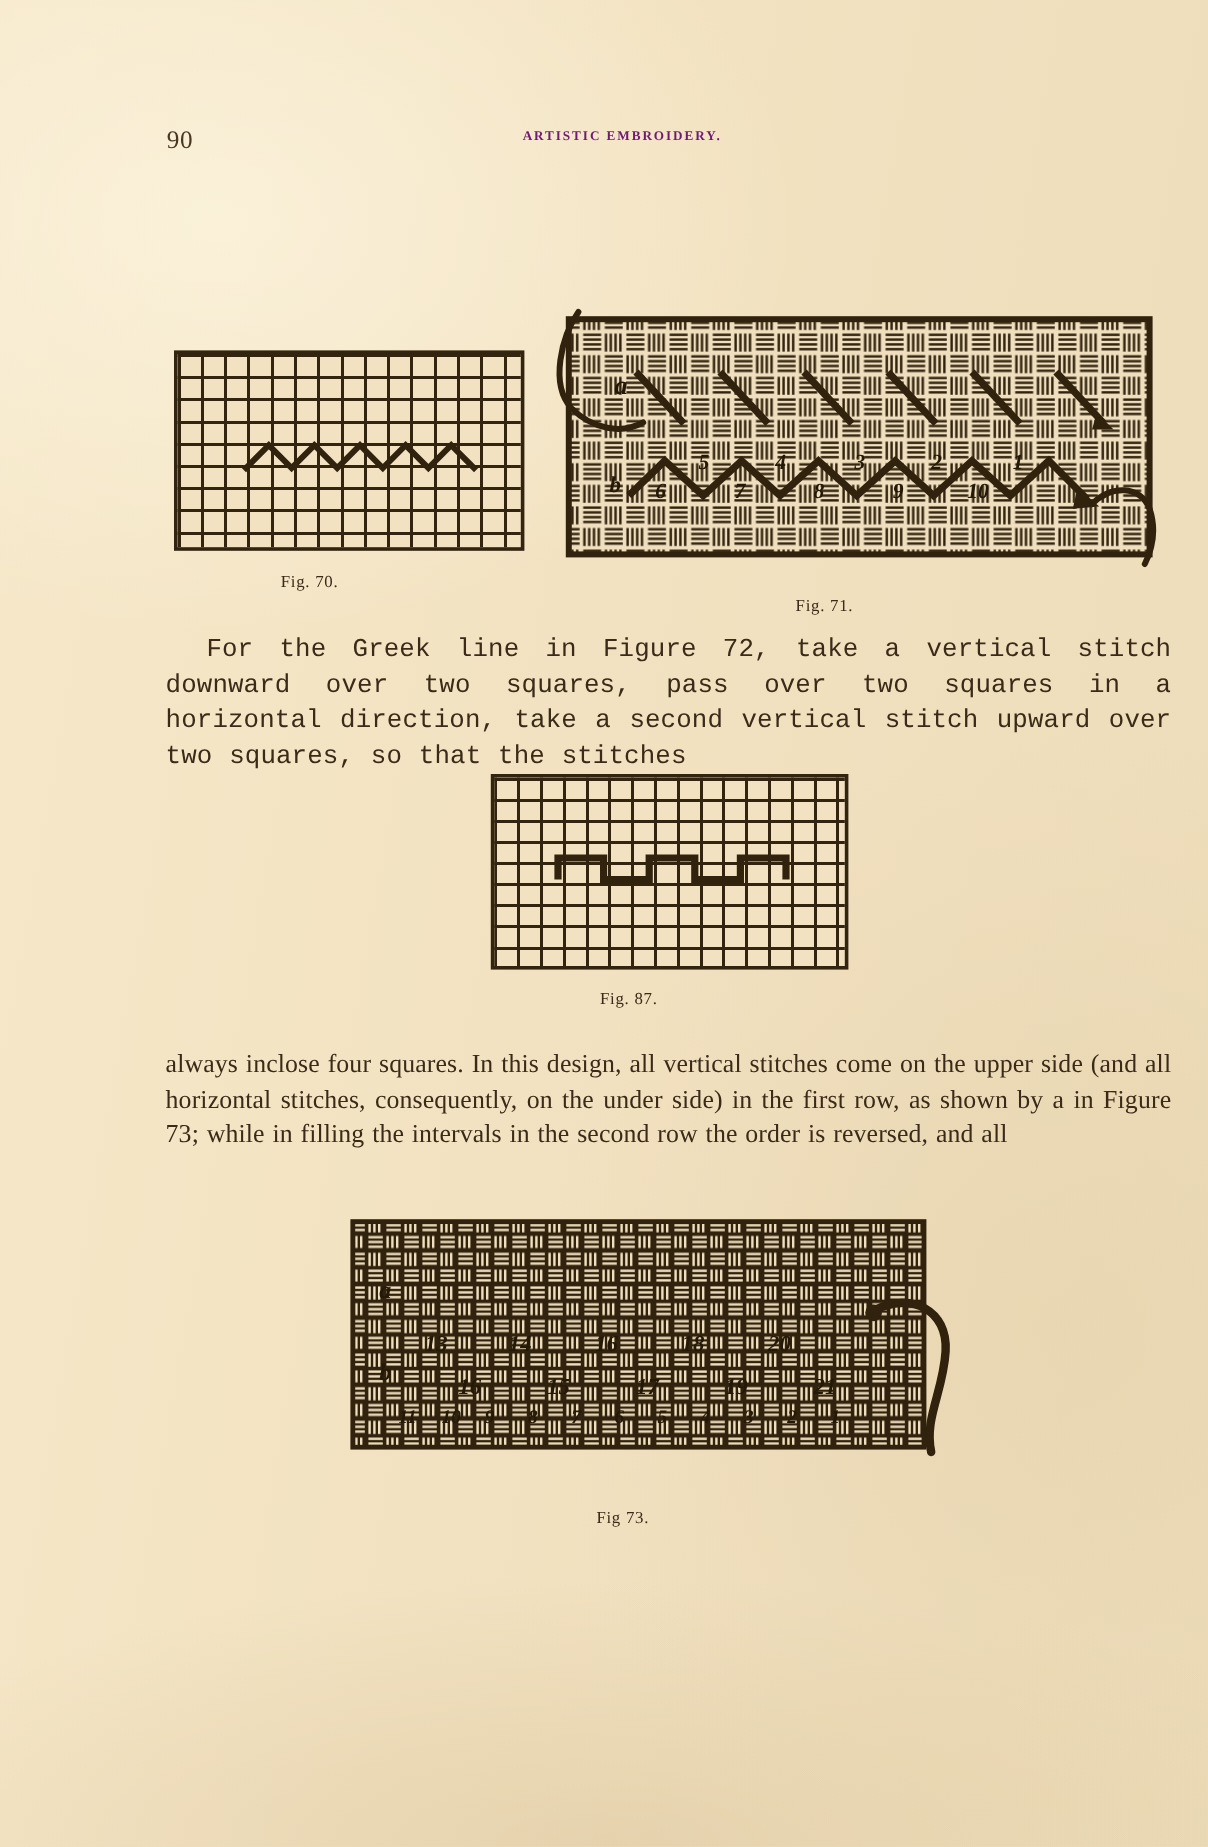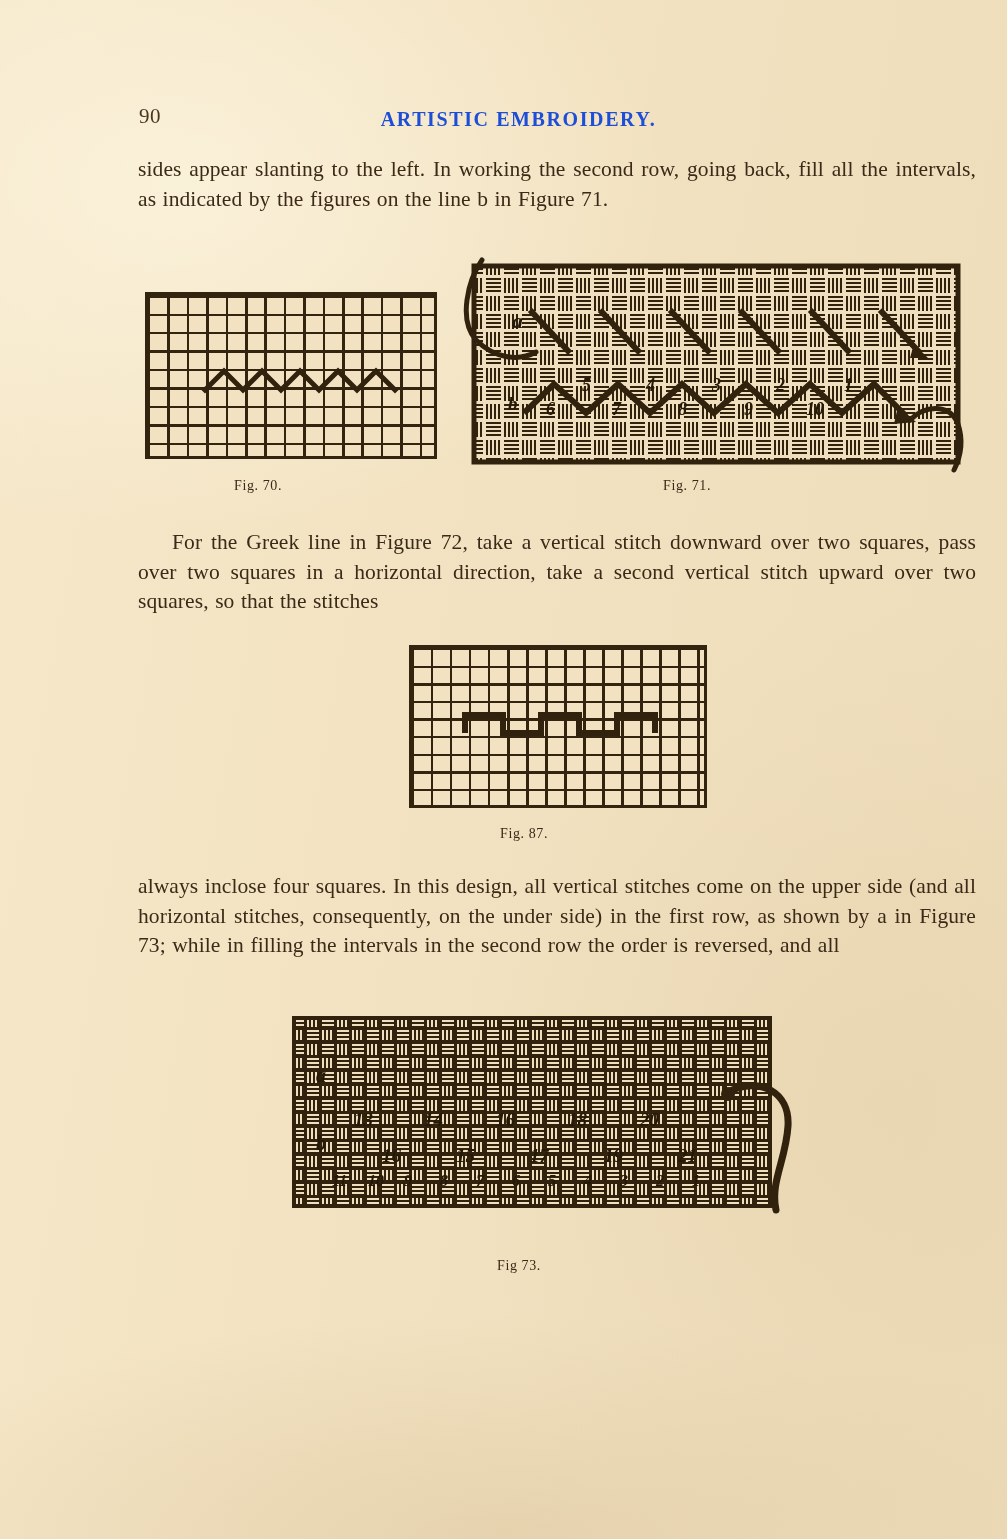--- a/index.html
+++ b/index.html
@@ -25,52 +25,52 @@
   .page{position:absolute;inset:0;}
 
   
   .folio{
     position:absolute;left:139px;top:104px;
     font-size:21px;letter-spacing:.5px;color:#4a3720;
   }
   .running-head{
     position:absolute;left:0;right:0;top:108px;
     text-align:center;
-    font-size:20px;letter-spacing:1.6px;
-    font-weight:700;color:#1d4ed8;
+    font-size:11px;letter-spacing:1.6px;
+    font-weight:700;color:#701a75;
     padding-left:30px;
   }
 
   
   .para{
     position:absolute;
     left:138px;width:838px;
     font-size:21.5px;
     line-height:29.5px;
     text-align:justify;
     color:#3a2a17;
     letter-spacing:.1px;
     word-spacing:1px;
   }
   .para.noindent{text-indent:0;}
   .para.indent{text-indent:34px;}
   .p1{top:155px;}
-  .p2{top:528px;}
+  .p2{top:528px;font-family:Liberation Mono, monospace;}
   .p3{top:872px;}
   .p4{top:1305px;}
 
   
   .caption{
     position:absolute;
     font-size:14px;
     color:#3a2a17;
     letter-spacing:.6px;
   }
   .cap70{left:234px;top:478px;}
-  .cap71{left:663px;top:478px;}
+  .cap71{left:663px;top:498px;}
   .cap72{left:500px;top:826px;}
   .cap73{left:497px;top:1258px;}
 
   
   .fig70{
     position:absolute;left:145px;top:292px;
     width:292px;height:167px;
   }
   .fig70 .grid{
     position:absolute;inset:0;
@@ -120,21 +120,20 @@
 </head>
 <body>
 
 <div class="paper-texture"></div>
 
 <div class="page">
 
   <div class="folio">90</div>
   <div class="running-head">ARTISTIC EMBROIDERY.</div>
 
-  <div class="para noindent p1">sides appear slanting to the left.   In working the second row, going back, fill all the intervals, as indicated by the figures on the line b in Figure 71.</div>
 
   <div class="fig70">
     <div class="grid"></div>
     <svg class="zig" width="292" height="167" viewBox="0 0 292 167">
       <path class="ink-s" stroke-width="5" stroke-linejoin="miter" stroke-linecap="square" d="M60,98 L79,79 L98,98 L117,79 L136,98 L155,79 L174,98 L193,79 L212,98 L231,79 L250,98"></path>
     </svg>
   </div>
 
   <div class="fig71">
     <svg width="500" height="212" viewBox="0 0 500 212">

